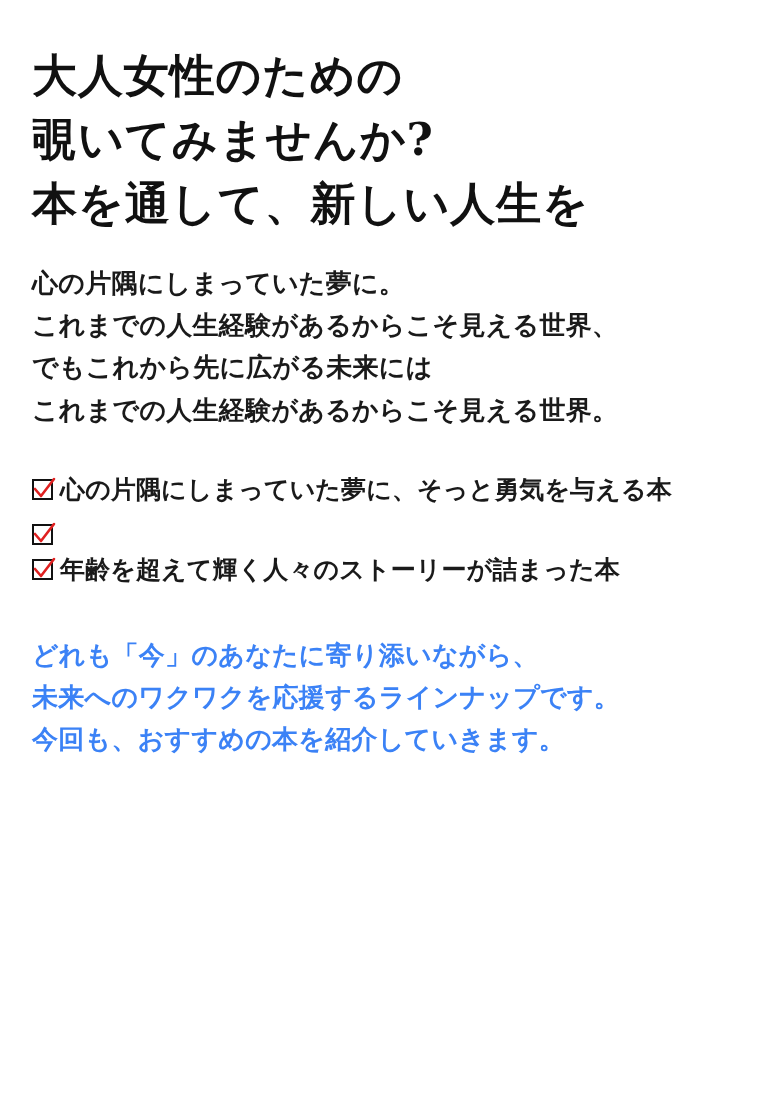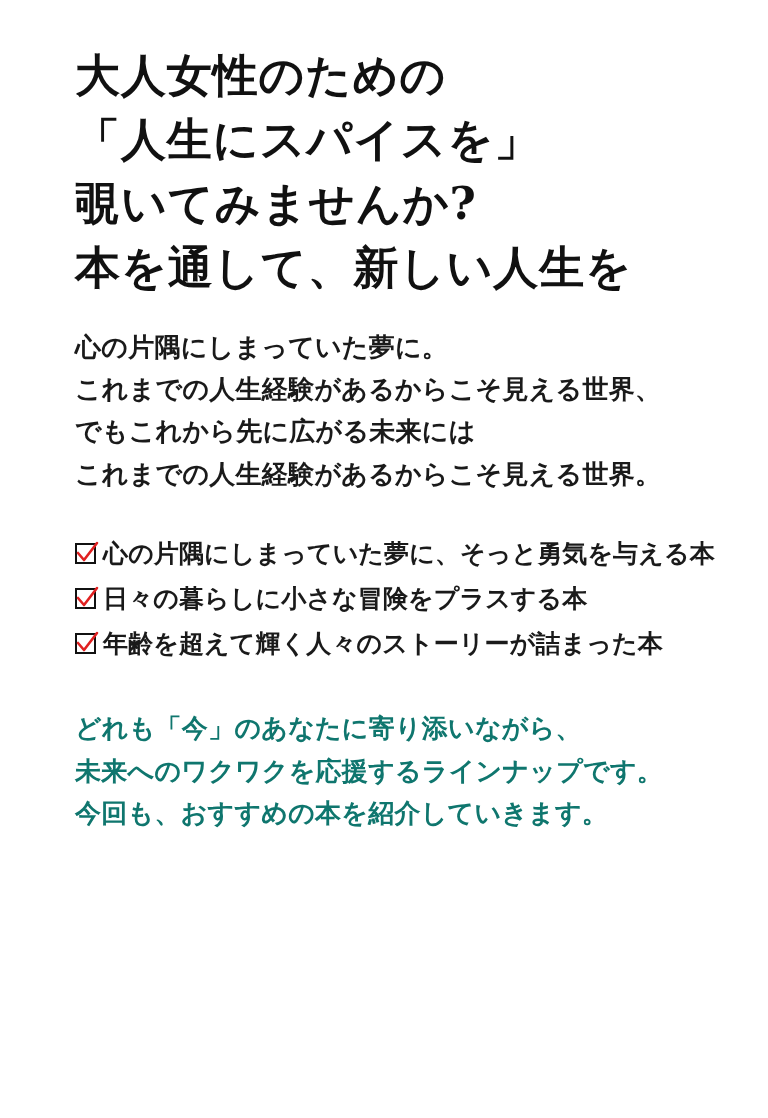--- a/index.html
+++ b/index.html
@@ -13,21 +13,21 @@
     font-family: "DejaVu Serif", "Liberation Serif", serif;
     color: #1a1a1a;
     position: relative;
     overflow: hidden;
   }
 
   .page {
     box-sizing: border-box;
     width: 768px;
     height: 1118px;
-    padding: 44px 48px 30px 75px;
+    padding: 44px 48px 30px 32px;
     display: flex;
     flex-direction: column;
   }
 
   
   .headline {
     font-family: "DejaVu Serif", "Liberation Serif", serif;
     font-weight: 700;
     font-size: 45px;
     line-height: 1.42;
@@ -93,36 +93,35 @@
     display: block;
   }
 
   
   .closing {
     font-family: "DejaVu Serif", "Liberation Serif", serif;
     font-weight: 700;
     font-size: 26px;
     line-height: 1.63;
     letter-spacing: 0.01em;
-    color: #0f766e;
+    color: #3b82f6;
     margin: 38px 0 0 0;
   }
   .closing .cl-line {
     display: block;
     white-space: nowrap;
   }
 </style>
 </head>
 <body>
 
 <div class="page">
 
   <h1 class="headline">
     <span class="hl-line">大人女性のための</span>
-    <span class="hl-line">「人生にスパイスを」</span>
     <span class="hl-line">覗いてみませんか?</span>
     <span class="hl-line">本を通して、新しい人生を</span>
   </h1>
 
   <p class="lead">
     <span class="ld-line">心の片隅にしまっていた夢に。</span>
     <span class="ld-line">これまでの人生経験があるからこそ見える世界、</span>
     <span class="ld-line">でもこれから先に広がる未来には</span>
     <span class="ld-line">これまでの人生経験があるからこそ見える世界。</span>
   </p>
@@ -135,21 +134,20 @@
         </svg>
       </span>
       <span>心の片隅にしまっていた夢に、そっと勇気を与える本</span>
     </li>
     <li>
       <span class="checkbox">
         <svg viewBox="0 0 27 27" aria-hidden="true">
           <path d="M4 14 L10 21 L23 4" fill="none" stroke="#e02020" stroke-width="2.6" stroke-linecap="round" stroke-linejoin="round"></path>
         </svg>
       </span>
-      <span>日々の暮らしに小さな冒険をプラスする本</span>
     </li>
     <li>
       <span class="checkbox">
         <svg viewBox="0 0 27 27" aria-hidden="true">
           <path d="M4 14 L10 21 L23 4" fill="none" stroke="#e02020" stroke-width="2.6" stroke-linecap="round" stroke-linejoin="round"></path>
         </svg>
       </span>
       <span>年齢を超えて輝く人々のストーリーが詰まった本</span>
     </li>
   </ul>

